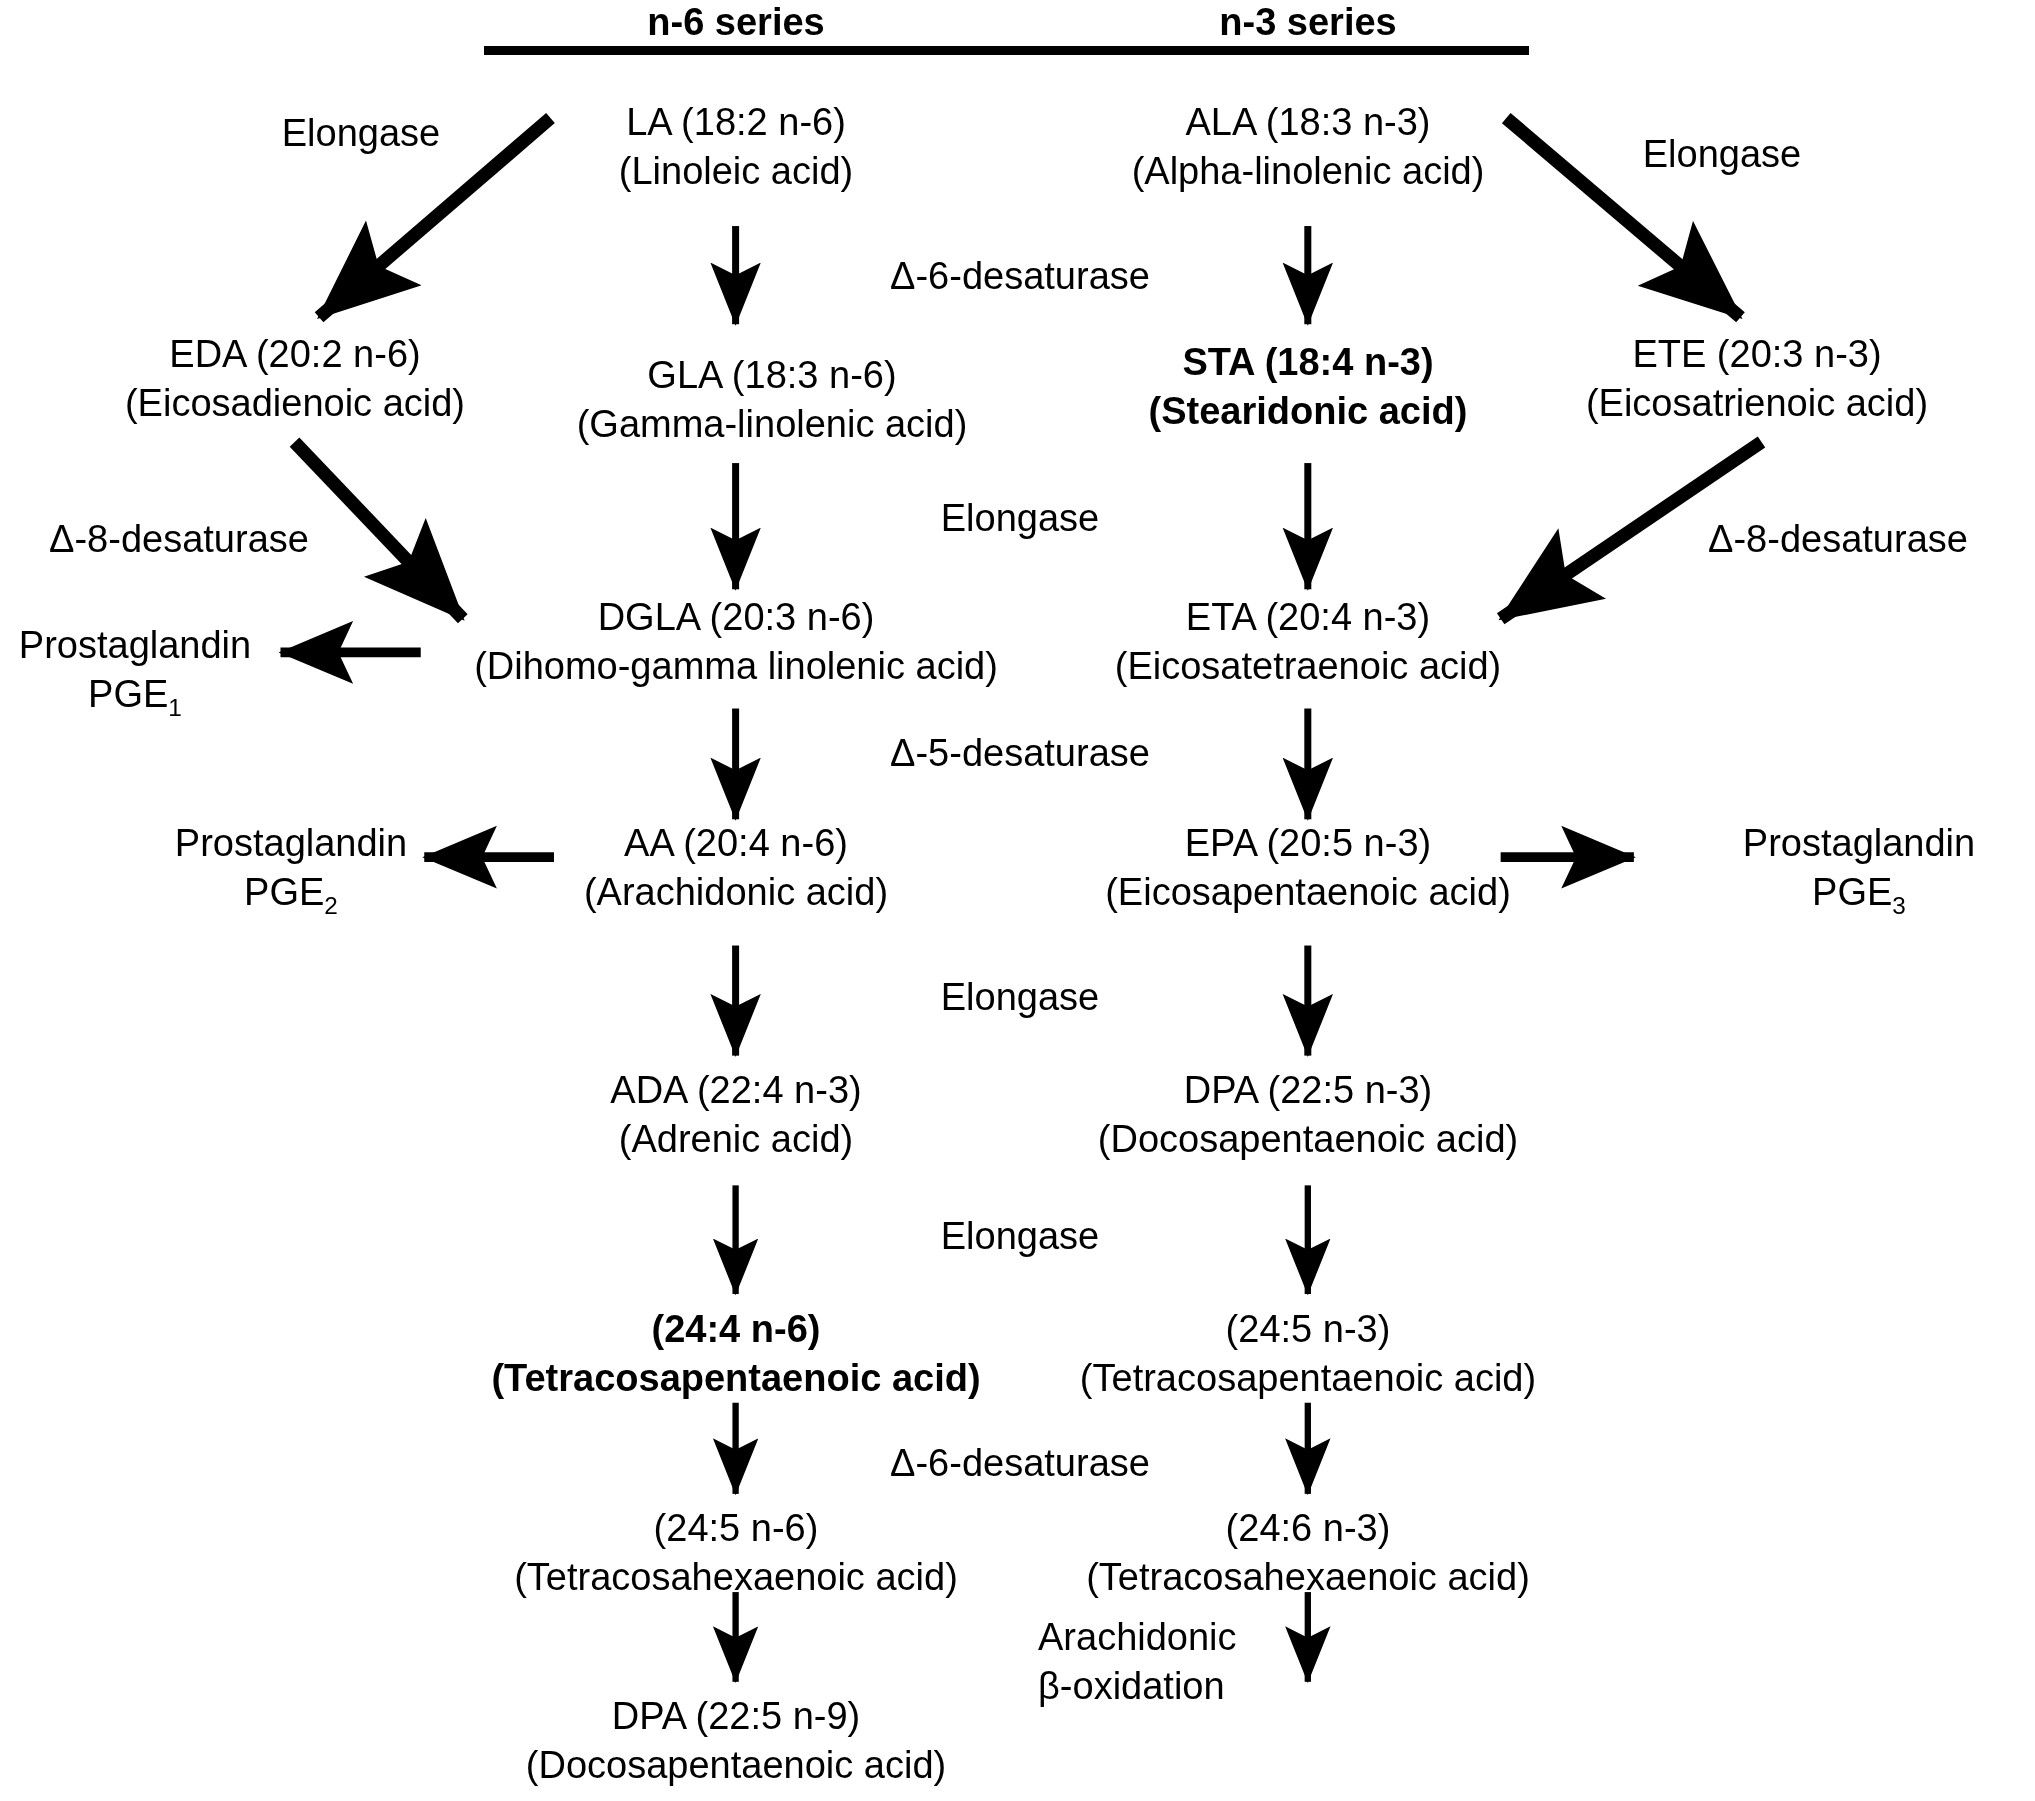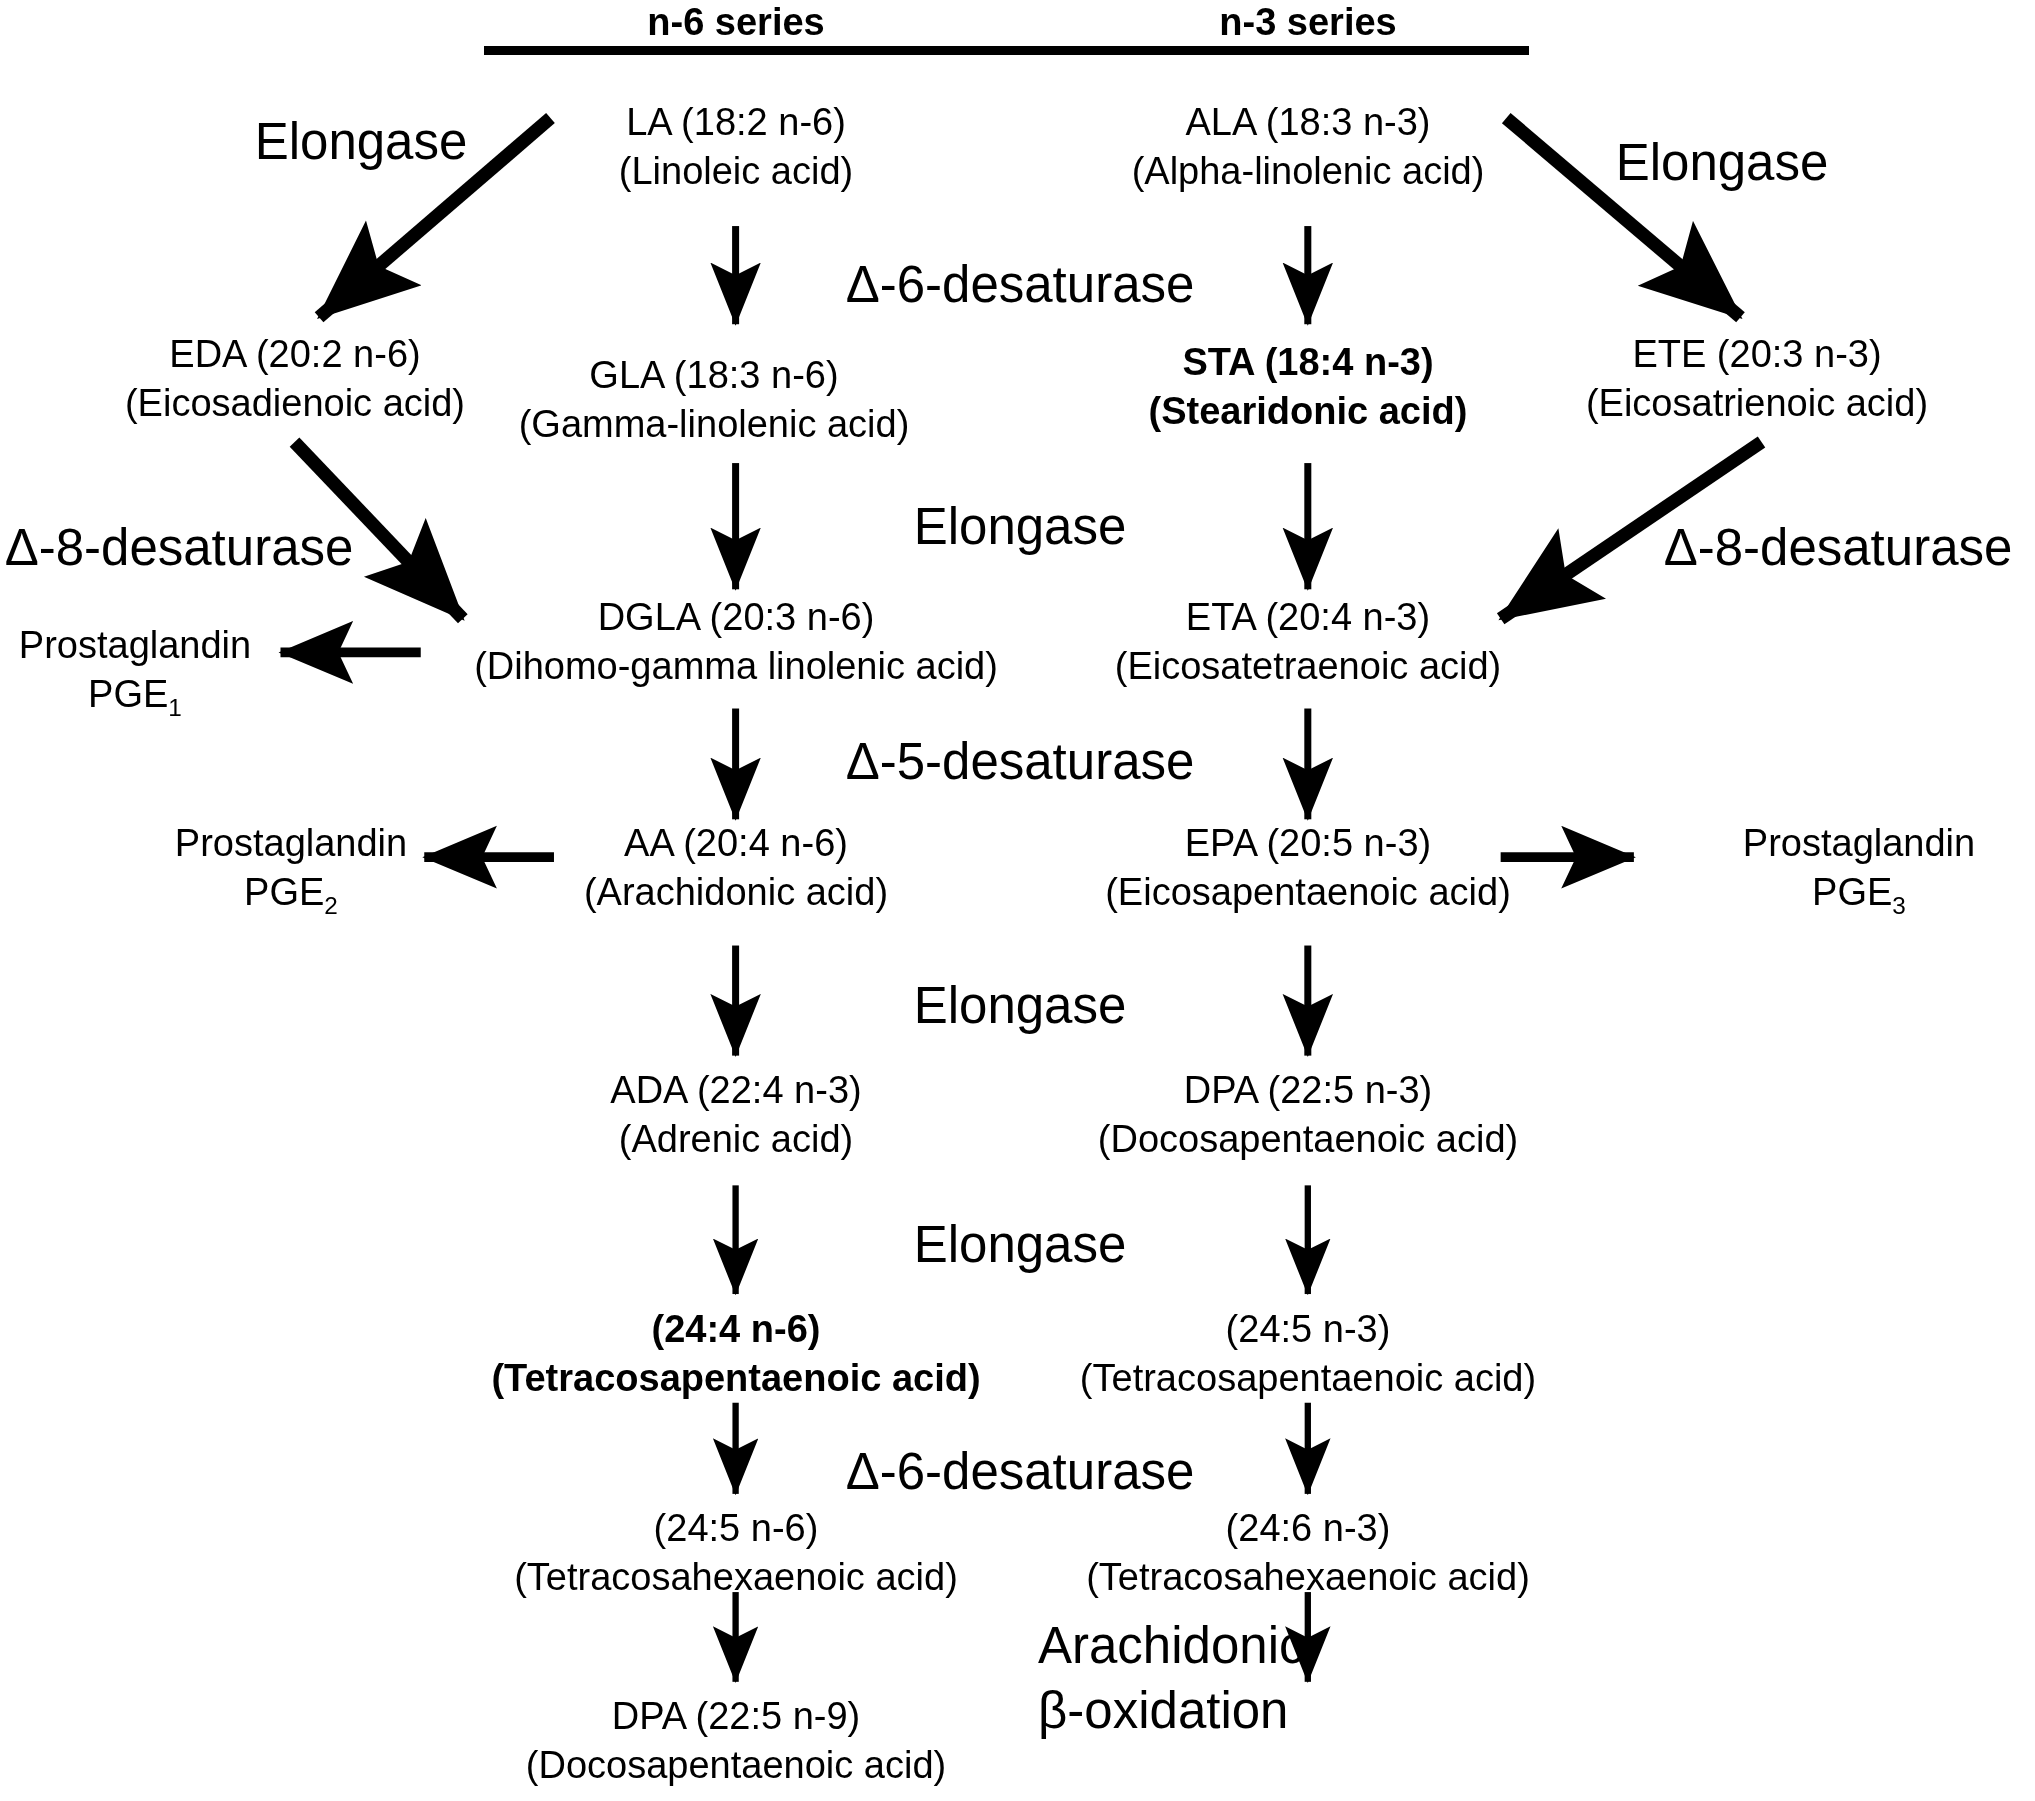--- a/index.html
+++ b/index.html
@@ -31,21 +31,21 @@
     font-size: 38px;
     line-height: 1.30;
     white-space: nowrap;
     transform: translateX(-50%);
     letter-spacing: 0px;
   }
   .node .abbr { display: block; }
   .node .full { display: block; }
   .enz {
     position: absolute;
-    font-size: 51px;
+    font-size: 38px;
     line-height: 1.28;
     white-space: nowrap;
     text-align: center;
     transform: translateX(-50%);
   }
   .series-head {
     position: absolute;
     font-size: 38px;
     font-weight: bold;
     white-space: nowrap;
@@ -142,21 +142,21 @@
   </div>
 
   <div class="enz" style="left:361px; top:109px;">Elongase</div>
   <div class="enz" style="left:1722px; top:130px;">Elongase</div>
   <div class="enz" style="left:1020px; top:252px;">Δ-6-desaturase</div>
 
   <div class="node" style="left:295px; top:330px;">
     <span class="abbr">EDA (20:2 n-6)</span>
     <span class="full">(Eicosadienoic acid)</span>
   </div>
-  <div class="node" style="left:714px; top:351px;">
+  <div class="node" style="left:772px; top:351px;">
     <span class="abbr">GLA (18:3 n-6)</span>
     <span class="full">(Gamma-linolenic acid)</span>
   </div>
   <div class="node" style="left:1308px; top:338px;font-weight:bold;">
     <span class="abbr">STA (18:4 n-3)</span>
     <span class="full">(Stearidonic acid)</span>
   </div>
   <div class="node" style="left:1757px; top:330px;">
     <span class="abbr">ETE (20:3 n-3)</span>
     <span class="full">(Eicosatrienoic acid)</span>

